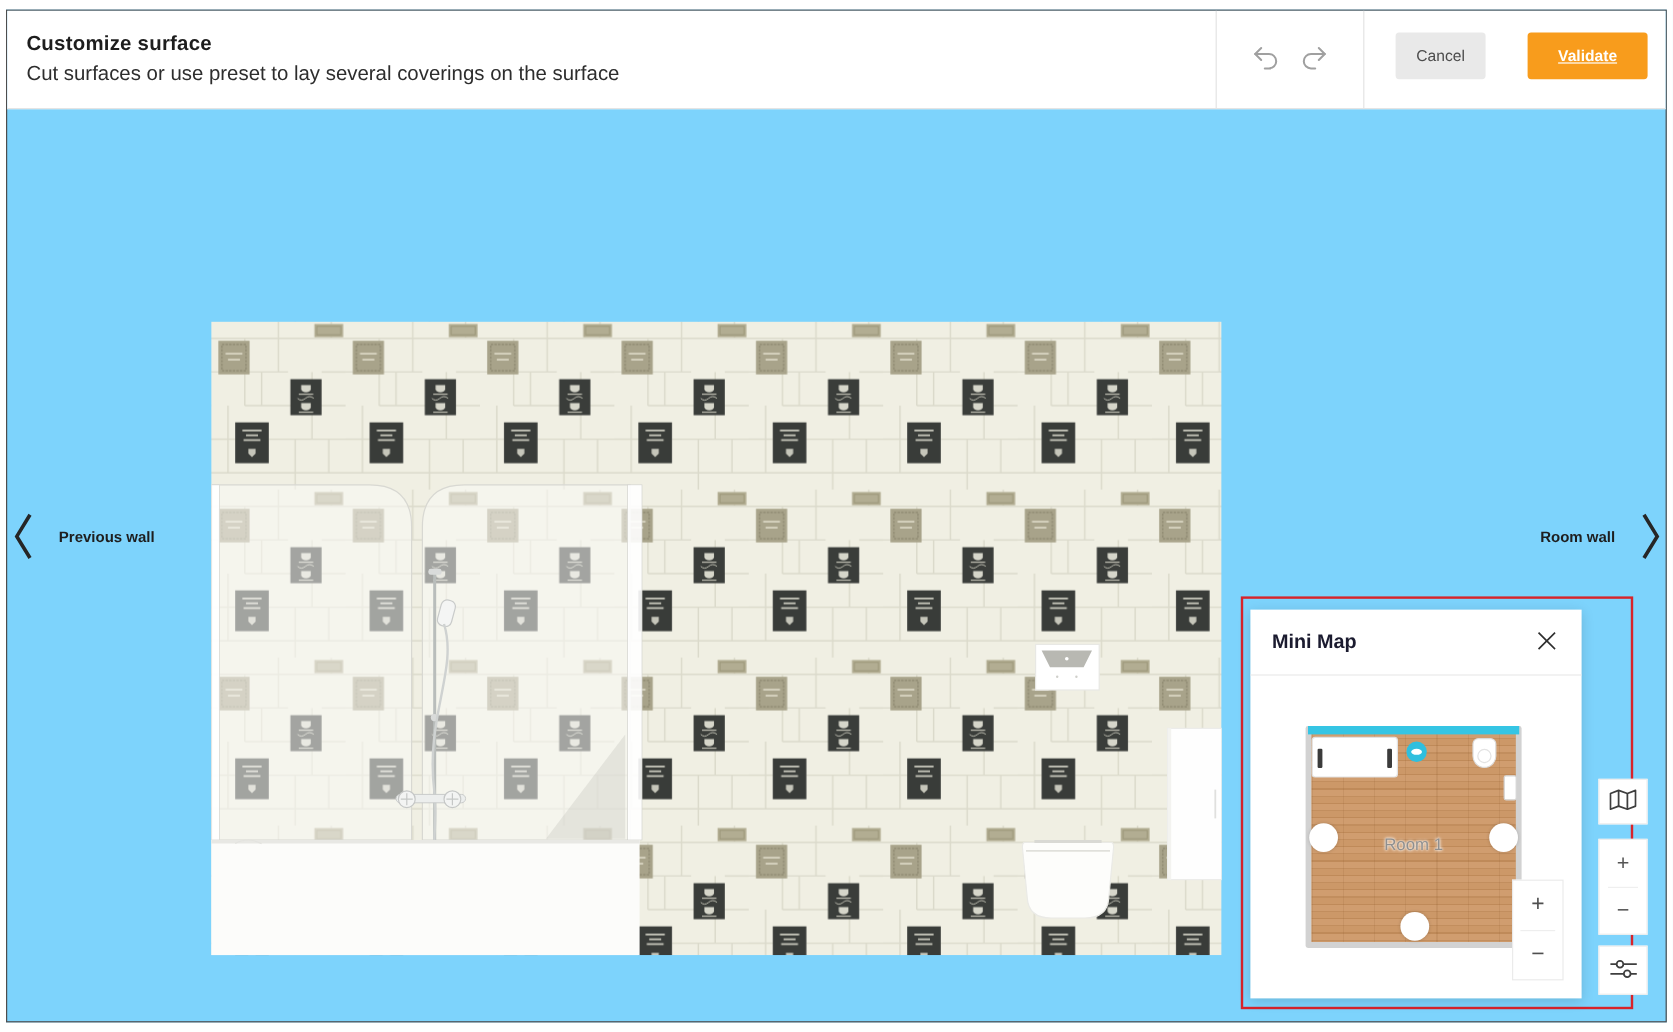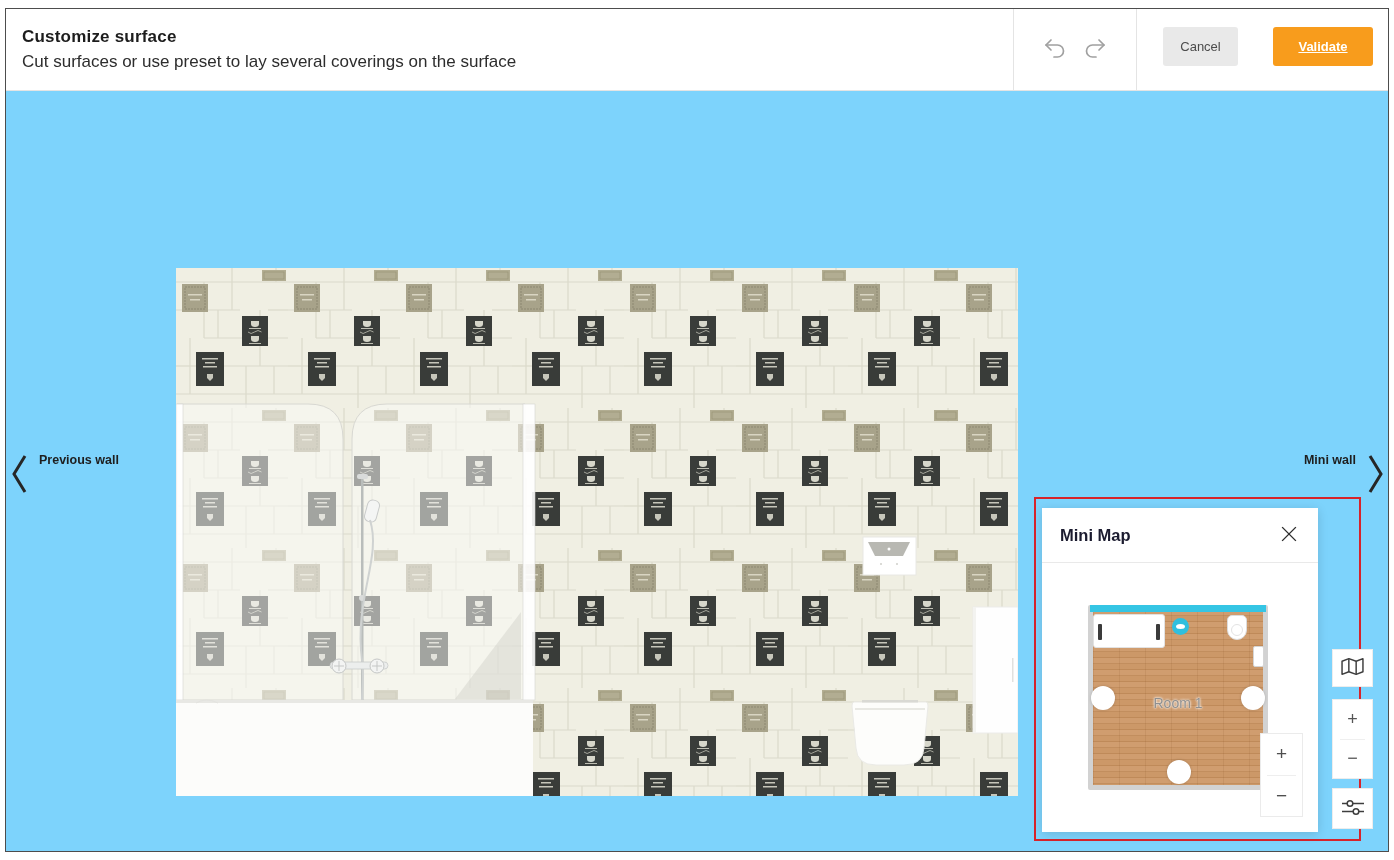--- a/index.html
+++ b/index.html
@@ -24,21 +24,21 @@
   .btn { position:absolute; top:18px; height:39px; border:none; cursor:pointer;
          font-size:13px; font-family:"Liberation Sans",sans-serif; border-radius:3px;
          display:flex; align-items:center; justify-content:center; }
   .btn-cancel { left:1157px; width:75px; background:var(--cancel-gray,#e9e9e9); color:#4c4c4c; }
   .btn-validate { left:1267px; width:100px; background:var(--accent-orange,#F89C1C); color:#fff; font-weight:bold;text-decoration:underline; }
 
   
   .wall { position:absolute; left:170px; top:259px; width:842px; height:528px; }
 
   
-  .wall-nav { position:absolute; top:444px; height:44px; display:flex; align-items:flex-start; gap:9px;
+  .wall-nav { position:absolute; top:417px; height:44px; display:flex; align-items:center; gap:19px;
               background:none; border:none; cursor:pointer; }
   .wall-nav .nav-label { font-size:12.5px; font-weight:bold; color:#1e1e1e; font-family:"Liberation Sans",sans-serif; }
   .nav-prev { left:4px; }
   .nav-next { right:3px; }
 
   
   .mm-highlight { position:absolute; left:1028px; top:488px; width:327px; height:344px;
                   border:2px solid var(--highlight-red,#D8232A); }
   .mm-panel { position:absolute; left:6px; top:9px; width:276px; height:324px; background:#fff;
               box-shadow:0 2px 10px rgba(0,0,0,.14); }
@@ -235,21 +235,21 @@
   <button class="wall-nav nav-prev">
     <span>
       <svg width="20" height="42" viewBox="0 0 20 42" fill="none" stroke="#262626" stroke-width="3">
         <polyline points="15,3 4,21 15,39"></polyline>
       </svg>
     </span>
     <span class="nav-label">Previous wall</span>
   </button>
 
   <button class="wall-nav nav-next">
-    <span class="nav-label">Mini wall</span>
+    <span class="nav-label">Room wall</span>
     <span>
       <svg width="20" height="42" viewBox="0 0 20 42" fill="none" stroke="#262626" stroke-width="3">
         <polyline points="5,3 16,21 5,39"></polyline>
       </svg>
     </span>
   </button>
 
   <div class="mm-highlight">
     <div class="mm-panel">
       <div class="mm-header">

